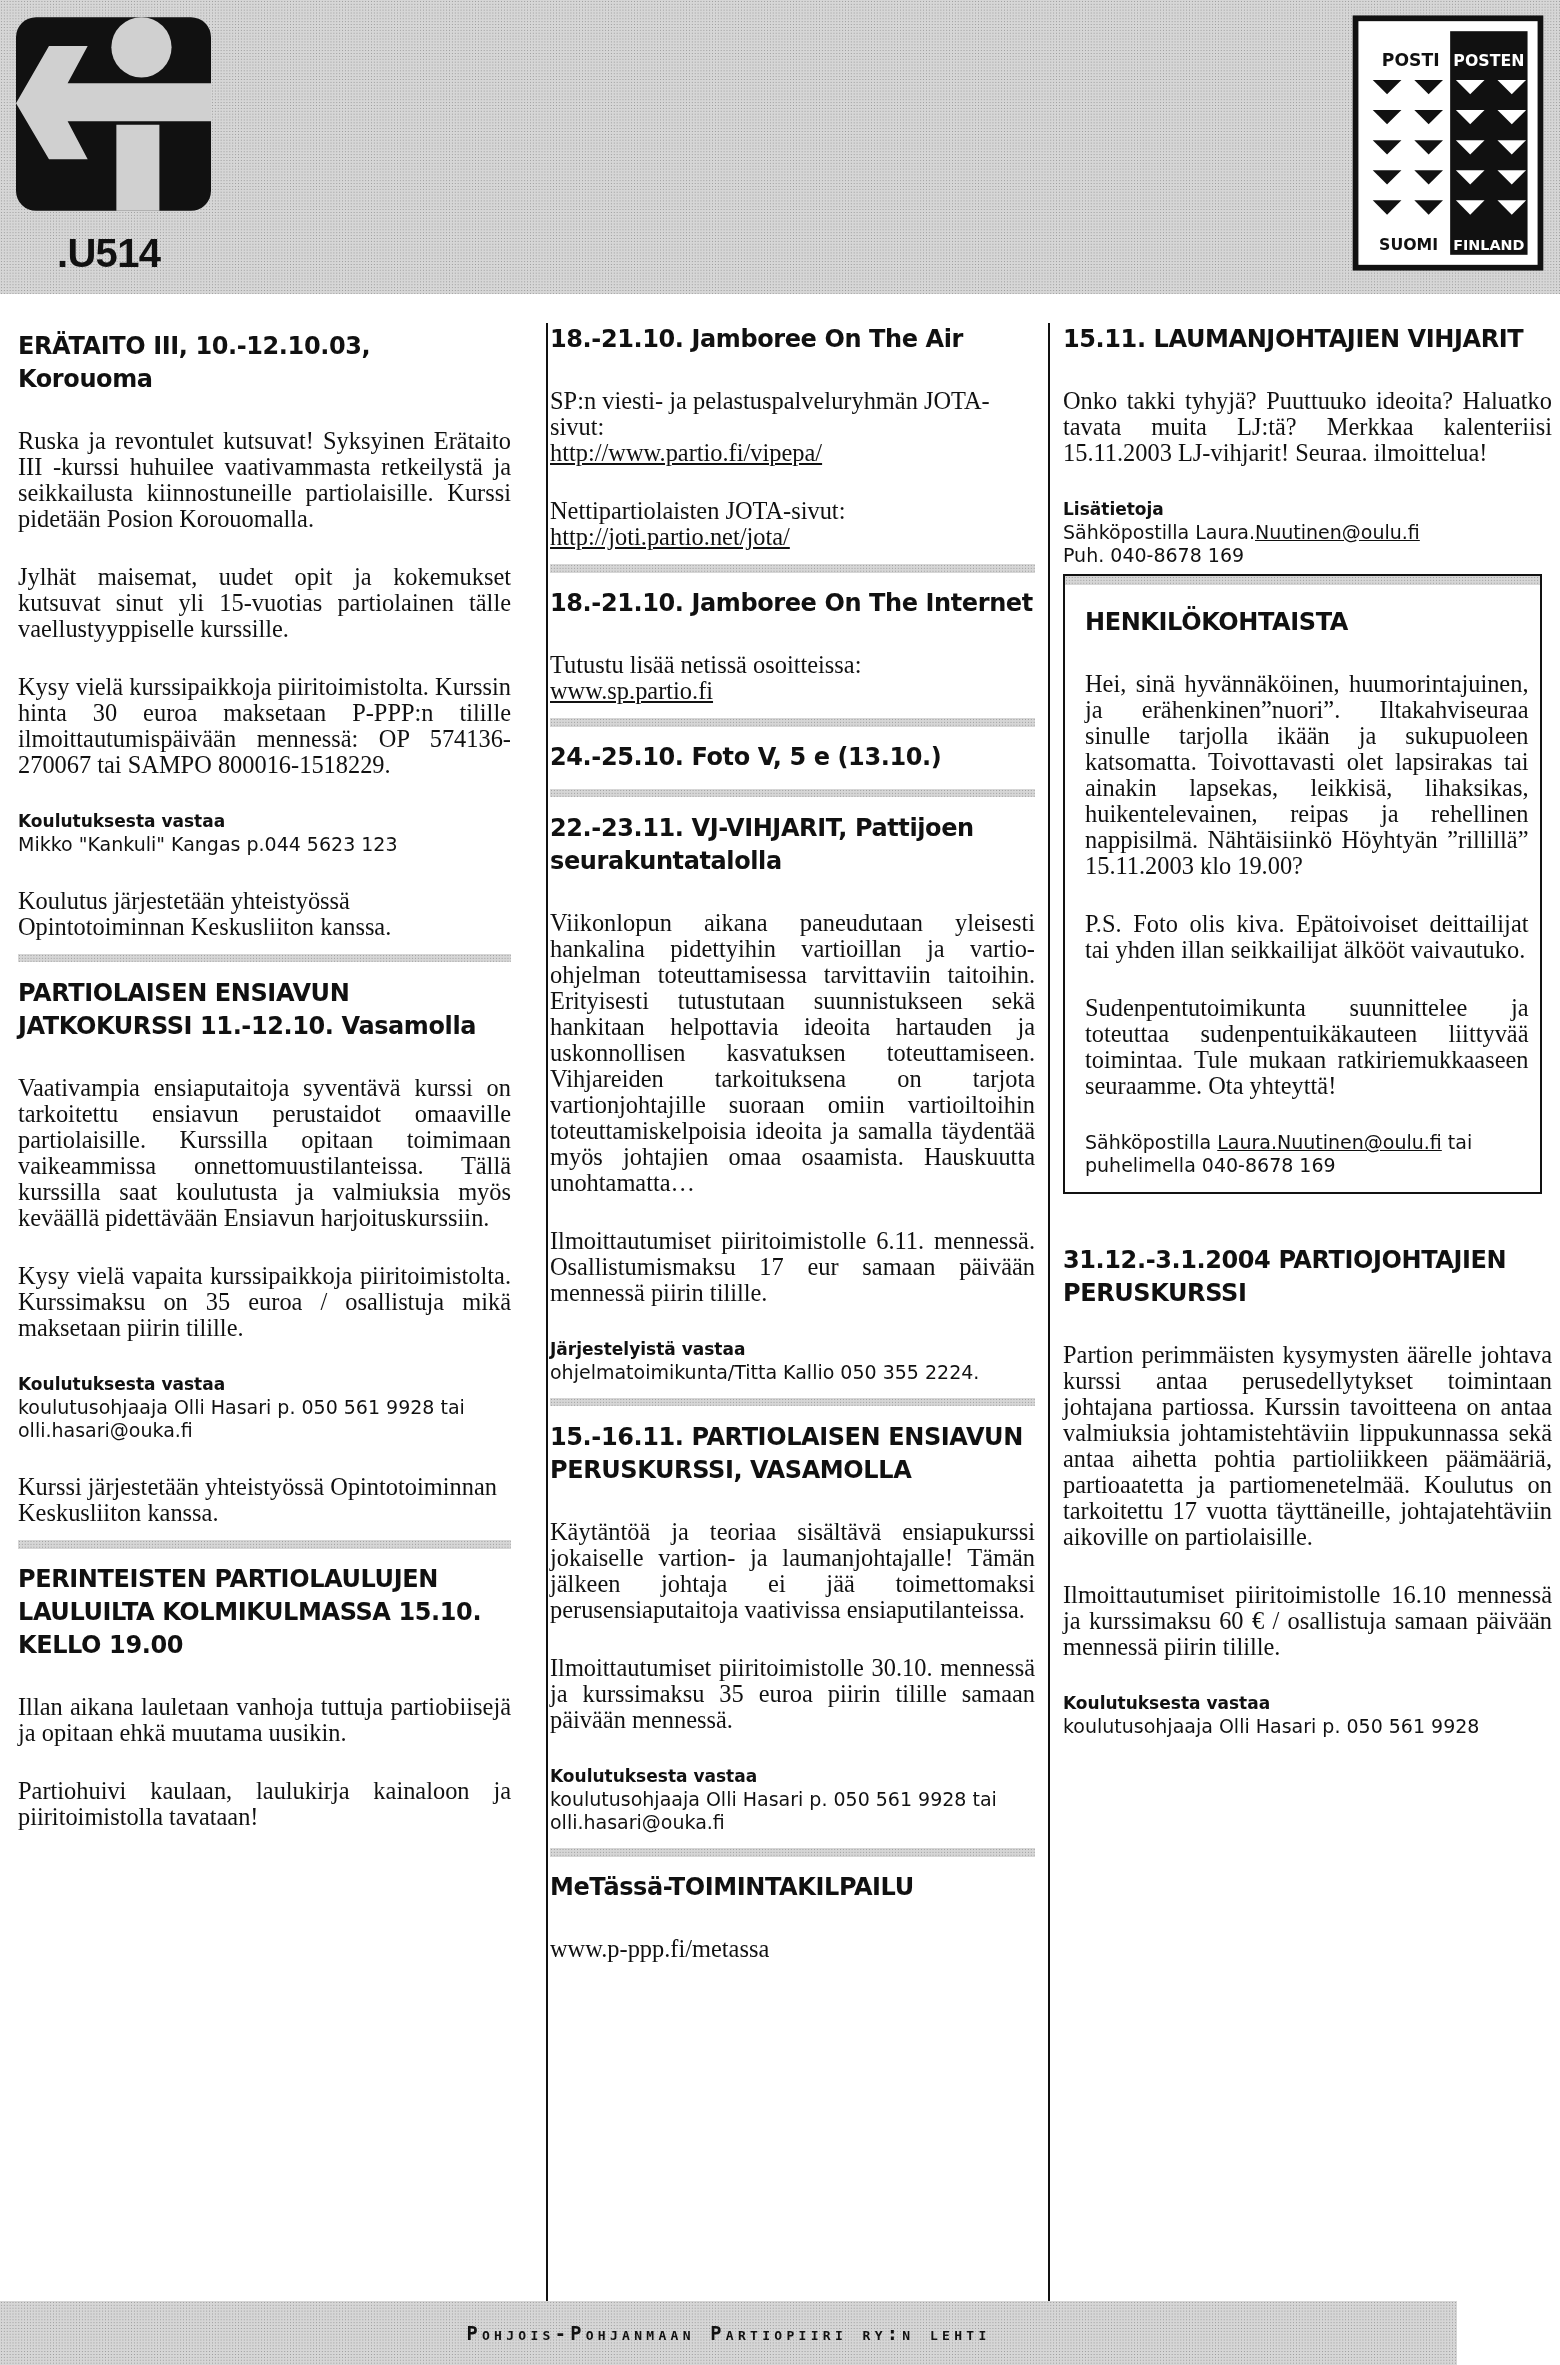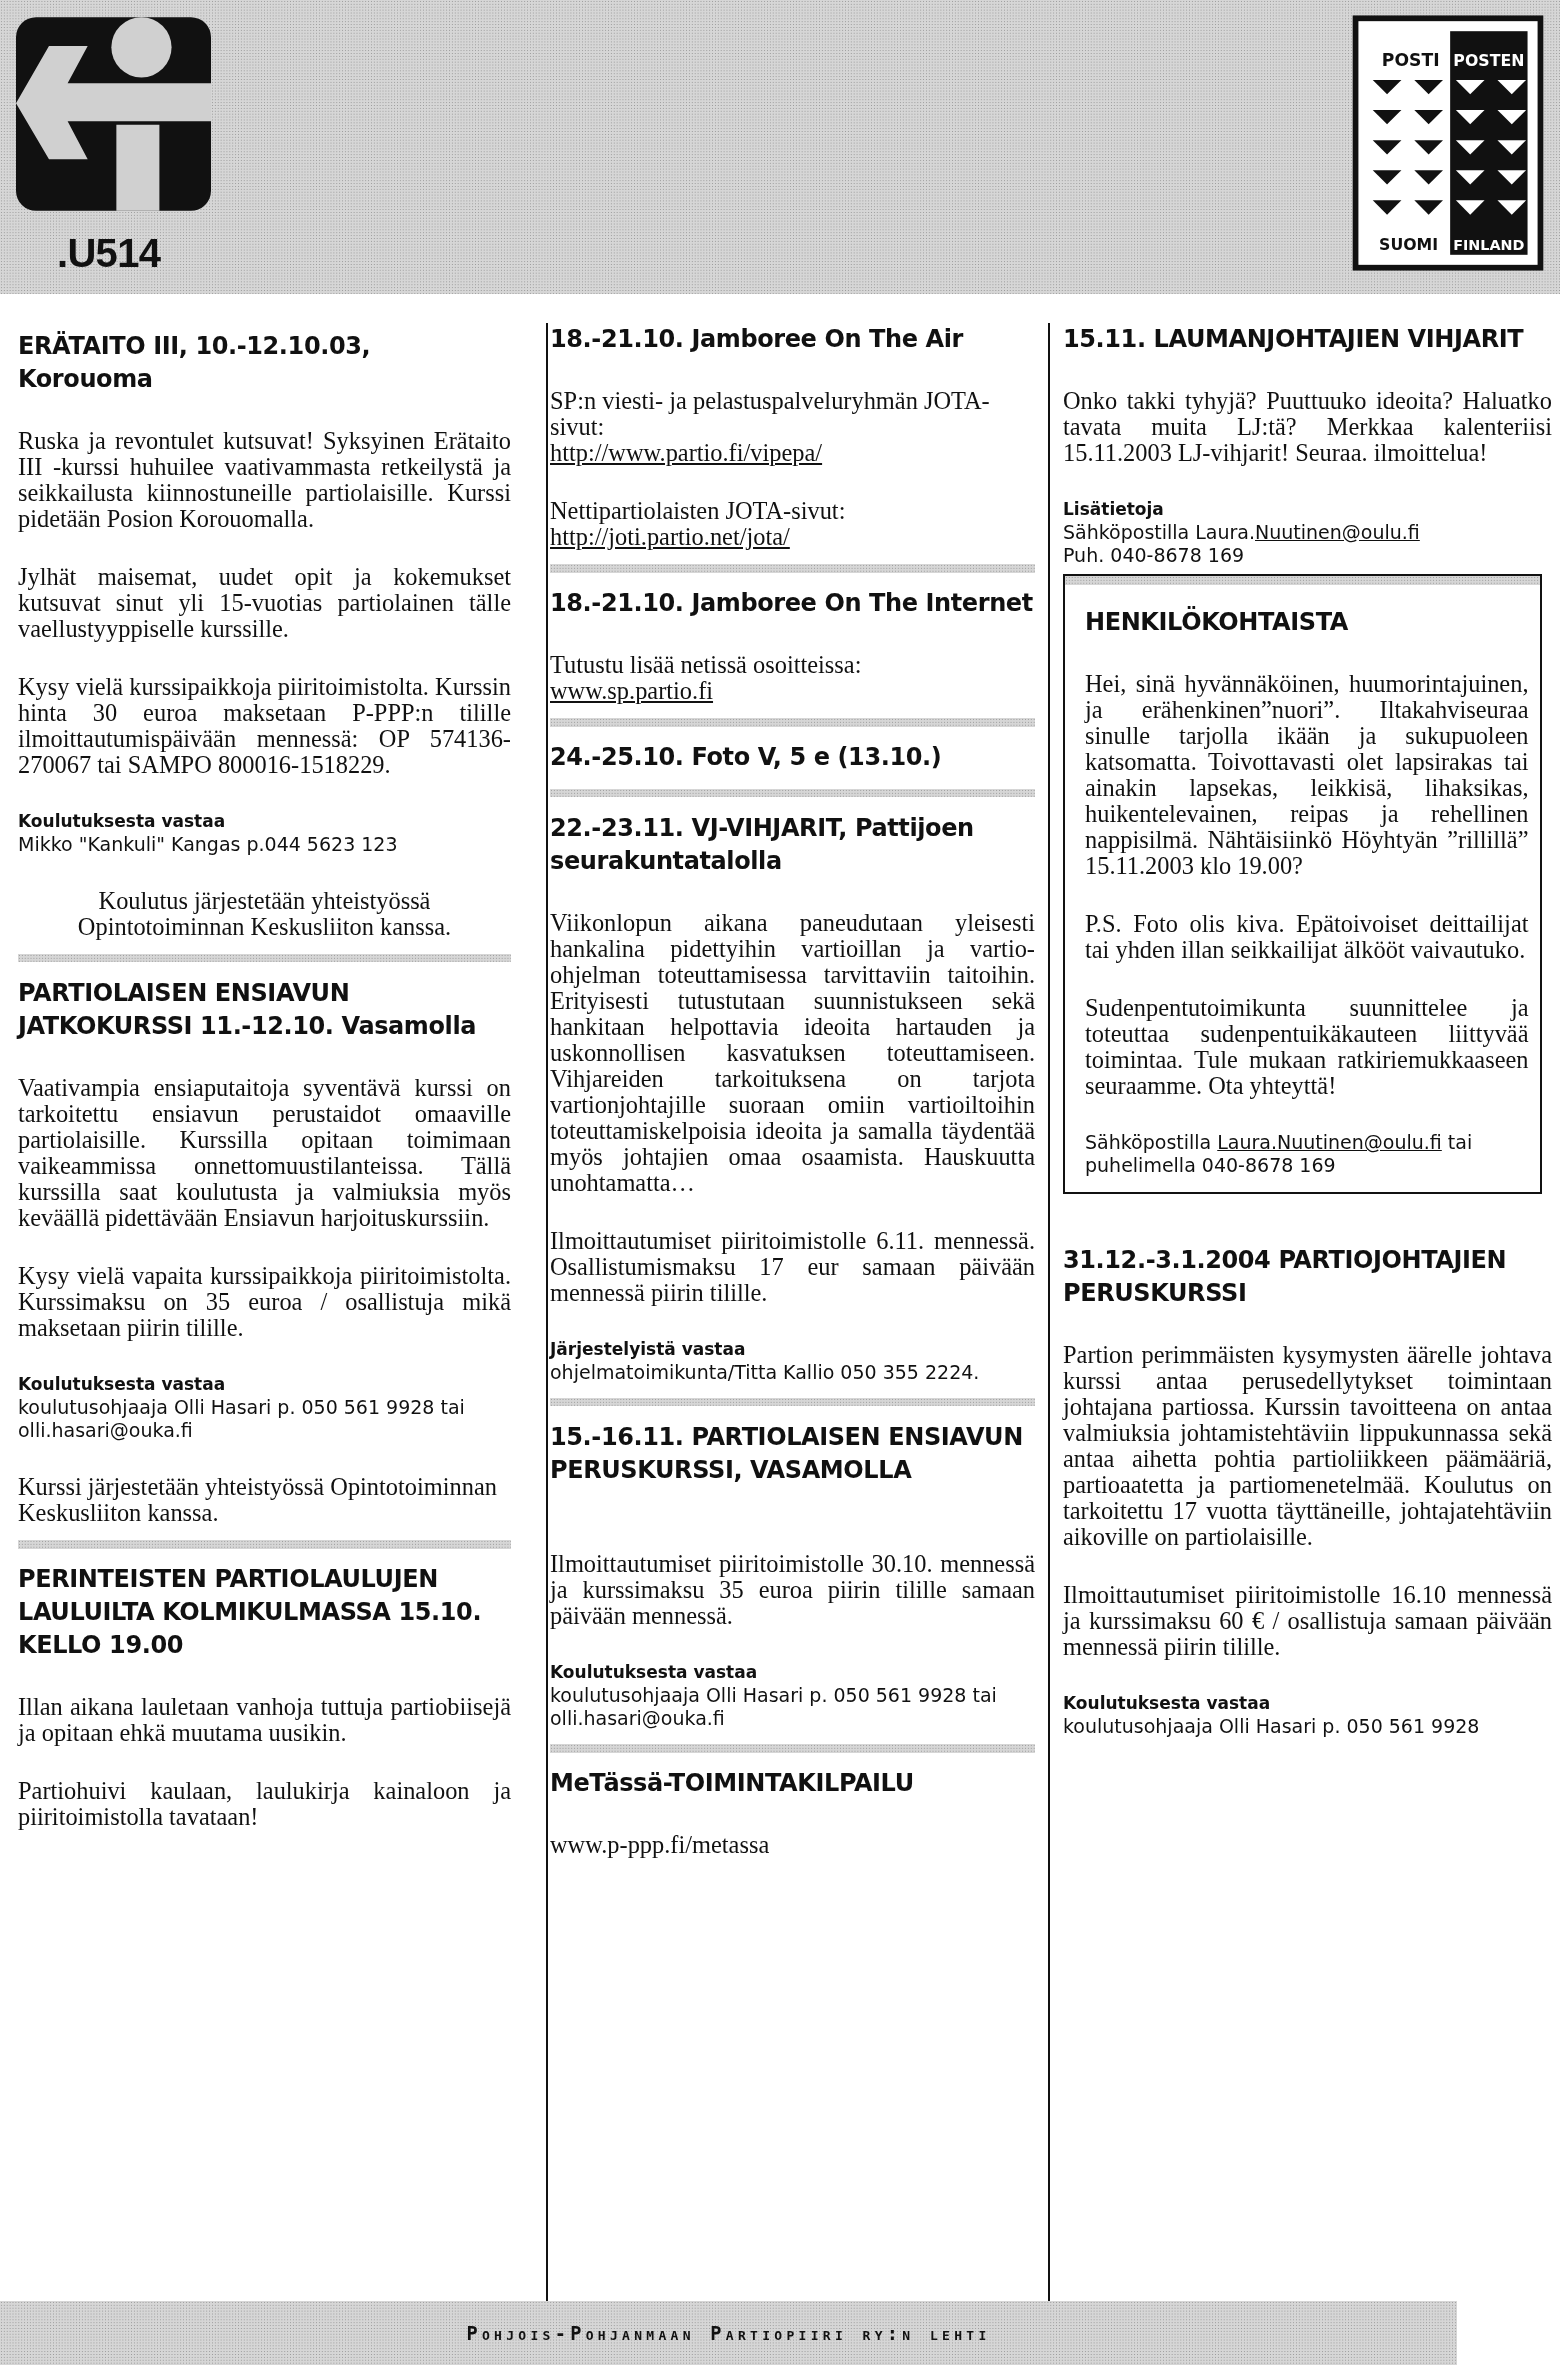--- a/index.html
+++ b/index.html
@@ -123,21 +123,21 @@
       <div class="gap-m"></div>
       <p class="body">Ruska ja revontulet kutsuvat! Syksyinen Erätaito III -kurssi huhuilee vaativammasta retkeilystä ja seikkailusta kiinnostuneille partiolaisille. Kurssi pidetään Posion Korouomalla.</p>
       <div class="gap-m"></div>
       <p class="body">Jylhät maisemat, uudet opit ja kokemukset kutsuvat sinut yli 15-vuotias partiolainen tälle vaellustyyppiselle kurssille.</p>
       <div class="gap-m"></div>
       <p class="body">Kysy vielä kurssipaikkoja piiritoimistolta. Kurssin hinta 30 euroa maksetaan P-PPP:n tilille ilmoittautumispäivään mennessä: OP 574136-270067 tai SAMPO 800016-1518229.</p>
       <div class="gap-m"></div>
       <p class="contact-label">Koulutuksesta vastaa</p>
       <p class="contact-text">Mikko "Kankuli" Kangas p.044 5623 123</p>
       <div class="gap-m"></div>
-      <p class="body" style="text-align:center">Koulutus järjestetään yhteistyössä Opintotoiminnan Keskusliiton kanssa.</p>
+      <p class="body" style="text-align:left">Koulutus järjestetään yhteistyössä Opintotoiminnan Keskusliiton kanssa.</p>
     </article>
     <div class="gap-s"></div>
     <div class="rule halftone"></div>
     <div class="gap-s"></div>
     <article>
       <h2 class="head">PARTIOLAISEN ENSIAVUN JATKOKURSSI 11.-12.10. Vasamolla</h2>
       <div class="gap-m"></div>
       <p class="body">Vaativampia ensiaputaitoja syventävä kurssi on tarkoitettu ensiavun perustaidot omaaville partiolaisille. Kurssilla opitaan toimimaan vaikeammissa onnettomuustilanteissa. Tällä kurssilla saat koulutusta ja valmiuksia myös keväällä pidettävään Ensiavun harjoituskurssiin.</p>
       <div class="gap-m"></div>
       <p class="body">Kysy vielä vapaita kurssipaikkoja piiritoimistolta. Kurssimaksu on 35 euroa / osallistuja mikä maksetaan piirin tilille.</p>
@@ -198,20 +198,21 @@
         <div class="gap-m"></div>
         <p class="contact-label">Järjestelyistä vastaa</p>
         <p class="contact-text">ohjelmatoimikunta/Titta Kallio 050 355 2224.</p>
       </article>
       <div class="gap-s"></div>
       <div class="rule halftone"></div>
       <div class="gap-s"></div>
       <article>
         <h2 class="head">15.-16.11. PARTIOLAISEN ENSIAVUN PERUSKURSSI, VASAMOLLA</h2>
         <div class="gap-m"></div>
+        <p class="body">Käytäntöä ja teoriaa sisältävä ensiapukurssi jokaiselle vartion- ja laumanjohtajalle! Tämän jälkeen johtaja ei jää toimettomaksi perusensiaputaitoja vaativissa ensiaputilanteissa.</p>
         <div class="gap-m"></div>
         <p class="body">Ilmoittautumiset piiritoimistolle 30.10. mennessä ja kurssimaksu 35 euroa piirin tilille samaan päivään mennessä.</p>
         <div class="gap-m"></div>
         <p class="contact-label">Koulutuksesta vastaa</p>
         <p class="contact-text">koulutusohjaaja Olli Hasari p. 050 561 9928  tai</p>
         <p class="contact-text">olli.hasari@ouka.fi</p>
       </article>
       <div class="gap-s"></div>
       <div class="rule halftone"></div>
       <div class="gap-s"></div>

